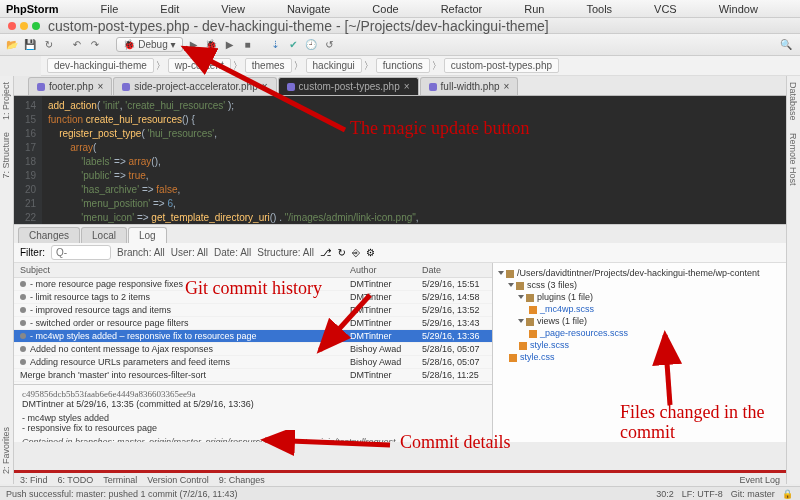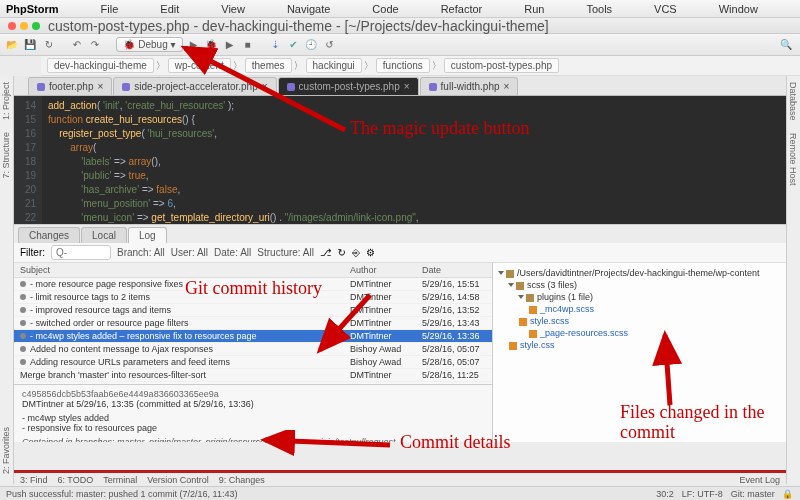--- a/index.html
+++ b/index.html
@@ -81,21 +81,21 @@
 .file-tree .ind2 { padding-left: 20px; }
 .file-tree .ind3 { padding-left: 30px; }
 .tri { display: inline-block; width: 0; height: 0; border-left: 4px solid #666; border-top: 3px solid transparent; border-bottom: 3px solid transparent; margin-right: 3px; transform: rotate(90deg); }
 .fico { display: inline-block; width: 8px; height: 8px; margin-right: 3px; vertical-align: middle; }
 .fico.dir { background: #b28b4b; }
 .fico.css { background: #e38b29; }
 .blue-txt { color: #2562c4; }
 
 
 .commit-detail { height: 58px; border-top: 1px solid #ccc; padding: 4px 8px; font-size: 9px; color: #333; overflow: hidden; }
-.commit-detail .hash { color: #666; }
+.commit-detail .hash { color: #666; font-family: Liberation Serif, serif; }
 .commit-detail .msg { margin-top: 4px; }
 .commit-detail .branches { margin-top: 4px; font-style: italic; color: #555; }
 
 
 .tool-bar { position: absolute; bottom: 14px; left: 14px; right: 14px; height: 16px; background: #ececec; border-top: 3px solid #b91c1c; display: flex; align-items: center; font-size: 9px; color: #555; padding: 0 6px; gap: 10px; }
 .tool-bar .tw { display: flex; gap: 3px; align-items: center; }
 .tool-bar .right { margin-left: auto; }
 
 
 .status-bar { position: absolute; bottom: 0; left: 0; right: 0; height: 14px; background: #e6e6e6; border-top: 1px solid #ccc; display: flex; align-items: center; font-size: 9px; color: #555; padding: 0 6px; gap: 10px; }
@@ -294,22 +294,23 @@
         <div>- responsive fix to resources page</div>
         <div class="branches">Contained in branches: master, origin/master, origin/resources-filter-sort, origin/testpullrequest</div>
       </div>
     </div>
 
     <div class="file-tree">
       <div class="node"><span class="tri"></span><span class="fico dir"></span><span>/Users/davidtintner/Projects/dev-hackingui-theme/wp-content</span></div>
       <div class="node ind1"><span class="tri"></span><span class="fico dir"></span><span>scss (3 files)</span></div>
       <div class="node ind2"><span class="tri"></span><span class="fico dir"></span><span>plugins (1 file)</span></div>
       <div class="node ind3 blue-txt"><span class="fico css"></span><span>_mc4wp.scss</span></div>
+      <div class="node ind2"><span class="tri"></span><span class="fico dir"></span><span>views (1 file)</span></div>
+      <div class="node ind3 blue-txt"><span class="fico css"></span><span>_page-resources.scss</span></div>
       <div class="node ind2 blue-txt"><span class="fico css"></span><span>style.scss</span></div>
-      <div class="node ind3 blue-txt"><span class="fico css"></span><span>_page-resources.scss</span></div>
       <div class="node ind1 blue-txt"><span class="fico css"></span><span>style.css</span></div>
     </div>
   </div>
 </div>
 
 <div class="tool-bar">
   <span class="tw">3: Find</span>
   <span class="tw">6: TODO</span>
   <span class="tw">Terminal</span>
   <span class="tw">Version Control</span>

